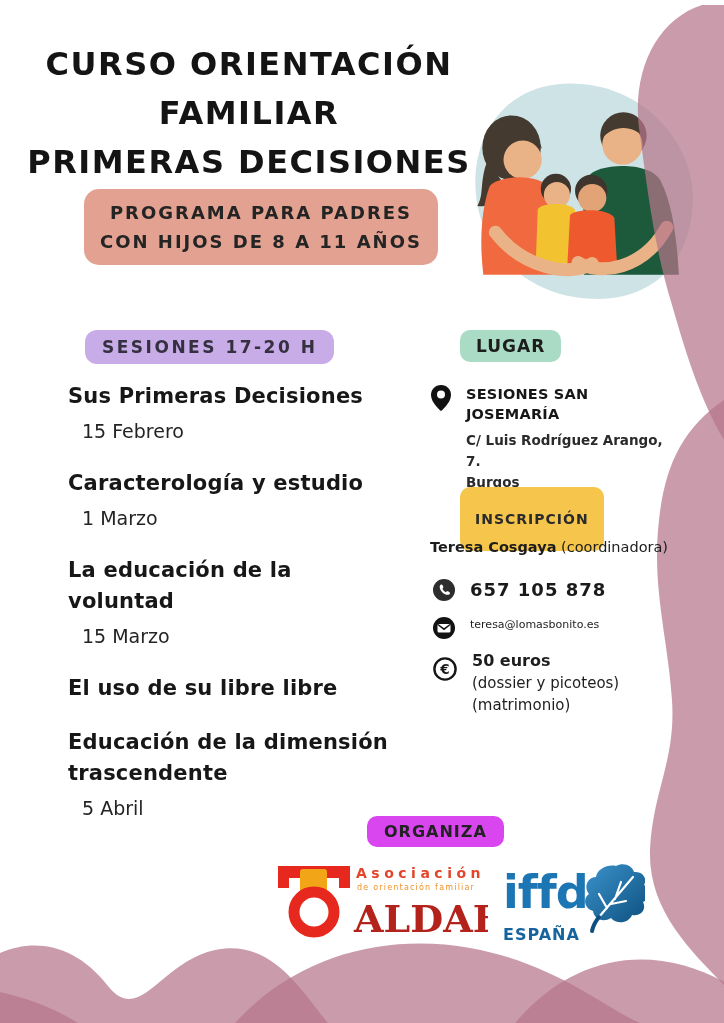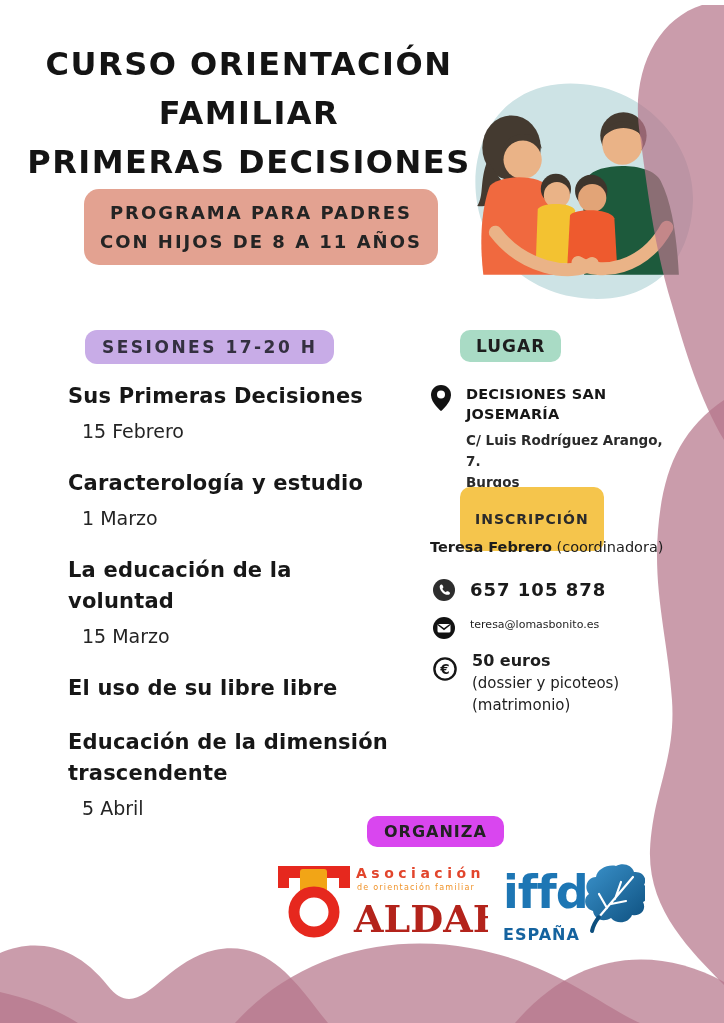--- a/index.html
+++ b/index.html
@@ -144,32 +144,32 @@
   </div>
 
   <div class="abs badge badge-lugar">LUGAR</div>
 
   <div class="abs loc-block">
     <svg class="contact-icon" width="22" height="28" viewBox="0 0 22 28">
       <path d="M11,1 C5,1 1,5.5 1,11 C1,19 11,27 11,27 C11,27 21,19 21,11 C21,5.5 17,1 11,1 Z" fill="#121212"></path>
       <circle cx="11" cy="10.5" r="4" fill="#ffffff"></circle>
     </svg>
     <div class="loc-text">
-      <div class="loc-name">DECISIONES SAN JOSEMARÍA</div>
+      <div class="loc-name">SESIONES SAN JOSEMARÍA</div>
       <div class="loc-addr">
         <div>C/ Luis Rodríguez Arango, 7.</div>
         <div>Burgos</div>
       </div>
     </div>
   </div>
 
   <div class="abs badge badge-inscripcion">INSCRIPCIÓN</div>
 
   <div class="abs coordinator">
-    <b>Teresa Febrero</b>
+    <b>Teresa Cosgaya</b>
     <span>(coordinadora)</span>
   </div>
 
   <div class="abs contact-row row-phone">
     <svg class="contact-icon" width="24" height="24" viewBox="0 0 24 24">
       <circle cx="12" cy="12" r="11" fill="#2d2d2d"></circle>
       <path d="M8.1,7.3 c0.6,-1 2,-1 2.5,0 l0.6,1.2 c0.3,0.7 0.1,1.5 -0.5,2 l-0.4,0.3 c0.8,1.5 2,2.7 3.4,3.4 l0.3,-0.4 c0.5,-0.6 1.3,-0.8 2,-0.5 l1.2,0.6 c1,0.5 1,1.9 0,2.5 c-1.5,0.9 -4.6,0.2 -7,-2.2 c-2.4,-2.4 -3.1,-5.4 -2.1,-6.9 Z" fill="#ffffff"></path>
     </svg>
     <div class="phone-number">657 105 878</div>
   </div>

